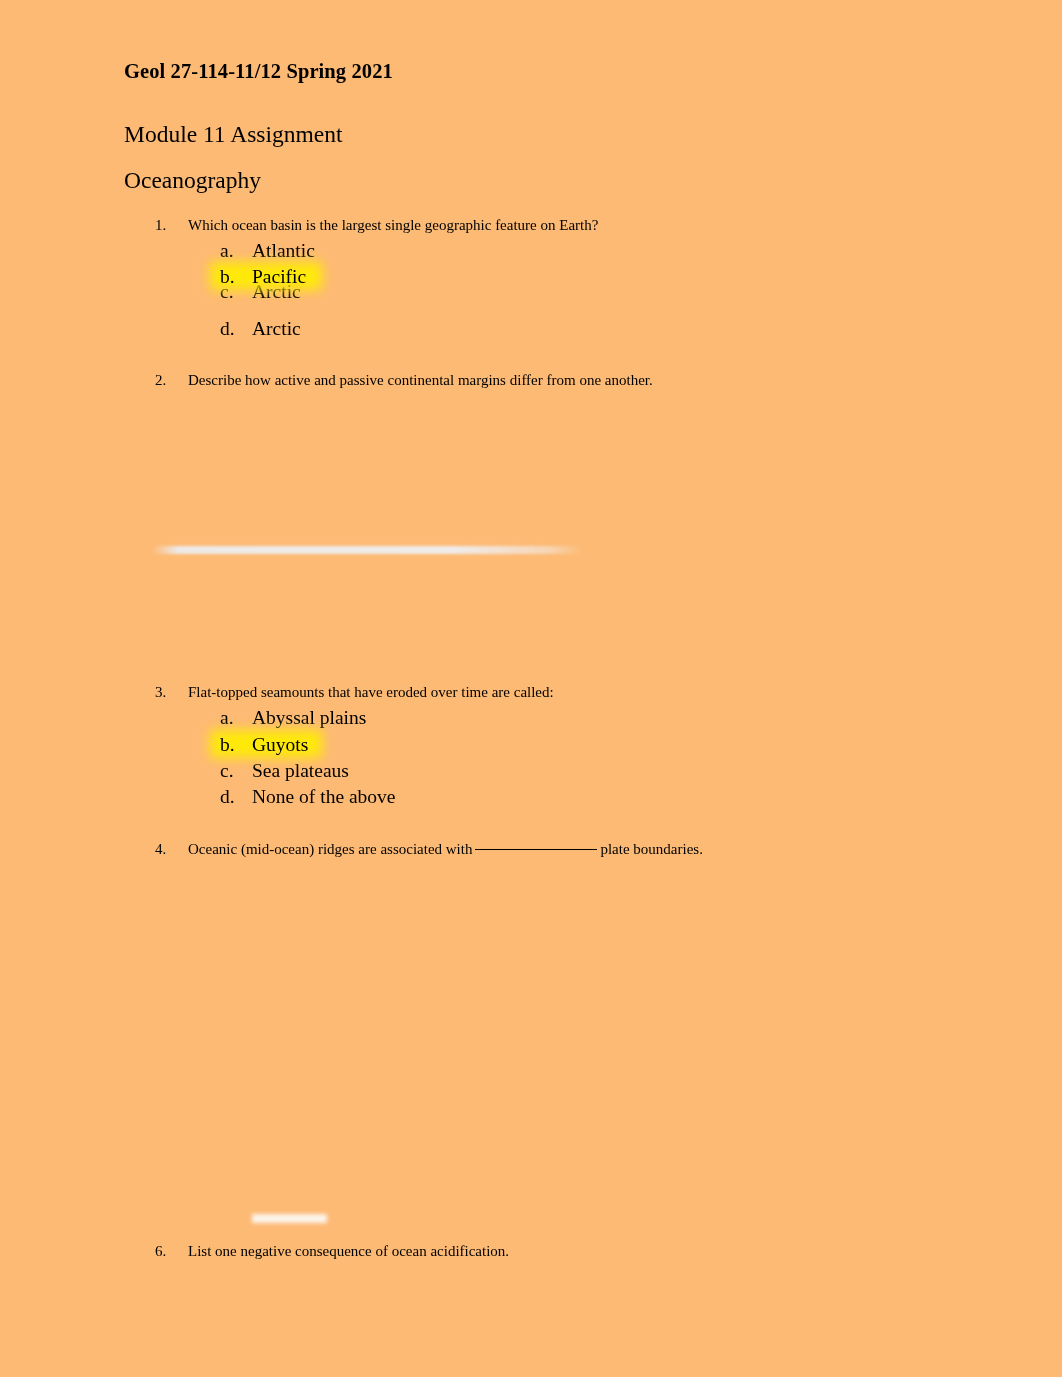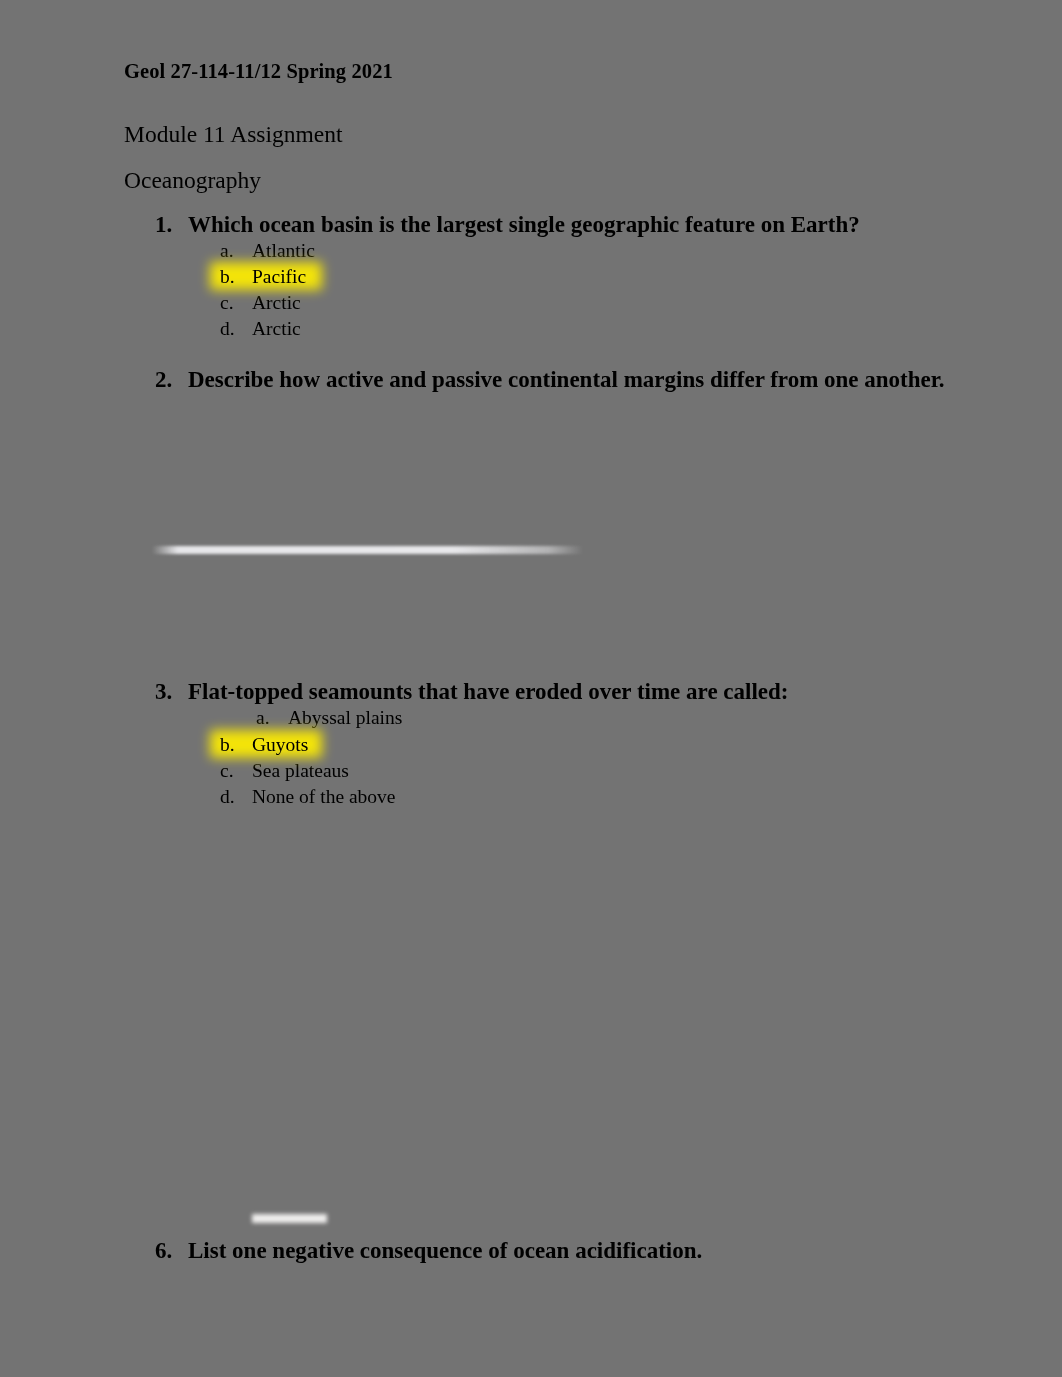--- a/index.html
+++ b/index.html
@@ -12,21 +12,21 @@
     height: 1377px;
     position: relative;
     font-family: "Liberation Serif", "DejaVu Serif", serif;
     color: #000000;
     overflow: hidden;
   }
 
   .page {
     position: absolute;
     inset: 0;
-    background: #737373;
+    background: #fdba74;
   }
 
   
   .doc-title {
     position: absolute;
     left: 124px;
     top: 60px;
     font-size: 20.5px;
     font-weight: bold;
     letter-spacing: 0.1px;
@@ -47,24 +47,23 @@
     top: 167px;
     font-size: 23.5px;
     font-weight: normal;
     white-space: nowrap;
   }
 
   
   .question {
     position: absolute;
     left: 155px;
-    font-size: 23px;
+    font-size: 15px;
     line-height: 26px;
     white-space: nowrap;
-    font-weight: bold;
   }
   .q-num {
     display: inline-block;
     width: 33px;
   }
   .q-text {
     display: inline;
   }
   .blank-line {
     display: inline-block;
@@ -152,50 +151,53 @@
   <div class="question" style="top:212px;">
     <span class="q-num">1.</span><span class="q-text">Which ocean basin is the largest single geographic feature on Earth?</span>
   </div>
   <div class="option" style="top:238px;">
     <span class="opt-letter">a.</span><span class="opt-text">Atlantic</span>
   </div>
   <div class="option highlighted" style="top:264px;">
     <span class="hl-glow"></span>
     <span class="opt-letter">b.</span><span class="opt-text">Pacific</span>
   </div>
-  <div class="option" style="top:290px;">
+  <div class="option" style="top:279px;">
     <span class="opt-letter">c.</span><span class="opt-text">Arctic</span>
   </div>
   <div class="option" style="top:316px;">
     <span class="opt-letter">d.</span><span class="opt-text">Arctic</span>
   </div>
 
   <div class="question" style="top:367px;">
     <span class="q-num">2.</span><span class="q-text">Describe how active and passive continental margins differ from one another.</span>
   </div>
 
   <div class="artifact-band"></div>
   <div class="artifact-faint"></div>
 
   <div class="question" style="top:679px;">
     <span class="q-num">3.</span><span class="q-text">Flat-topped seamounts that have eroded over time are called:</span>
   </div>
-  <div class="option" style="top:705px;margin-left:36px;">
+  <div class="option" style="top:705px;">
     <span class="opt-letter">a.</span><span class="opt-text">Abyssal plains</span>
   </div>
   <div class="option highlighted" style="top:732px;">
     <span class="hl-glow"></span>
     <span class="opt-letter">b.</span><span class="opt-text">Guyots</span>
   </div>
   <div class="option" style="top:758px;">
     <span class="opt-letter">c.</span><span class="opt-text">Sea plateaus</span>
   </div>
   <div class="option" style="top:784px;">
     <span class="opt-letter">d.</span><span class="opt-text">None of the above</span>
   </div>
 
+  <div class="question" style="top:836px;">
+    <span class="q-num">4.</span><span class="q-text">Oceanic (mid-ocean) ridges are associated with</span><span class="blank-line"></span><span class="q-text">plate boundaries.</span>
+  </div>
 
 
   <div class="question" style="top:1238px;">
     <span class="q-num">6.</span><span class="q-text">List one negative consequence of ocean acidification.</span>
   </div>
 
 </div>
 
 </body></html>

